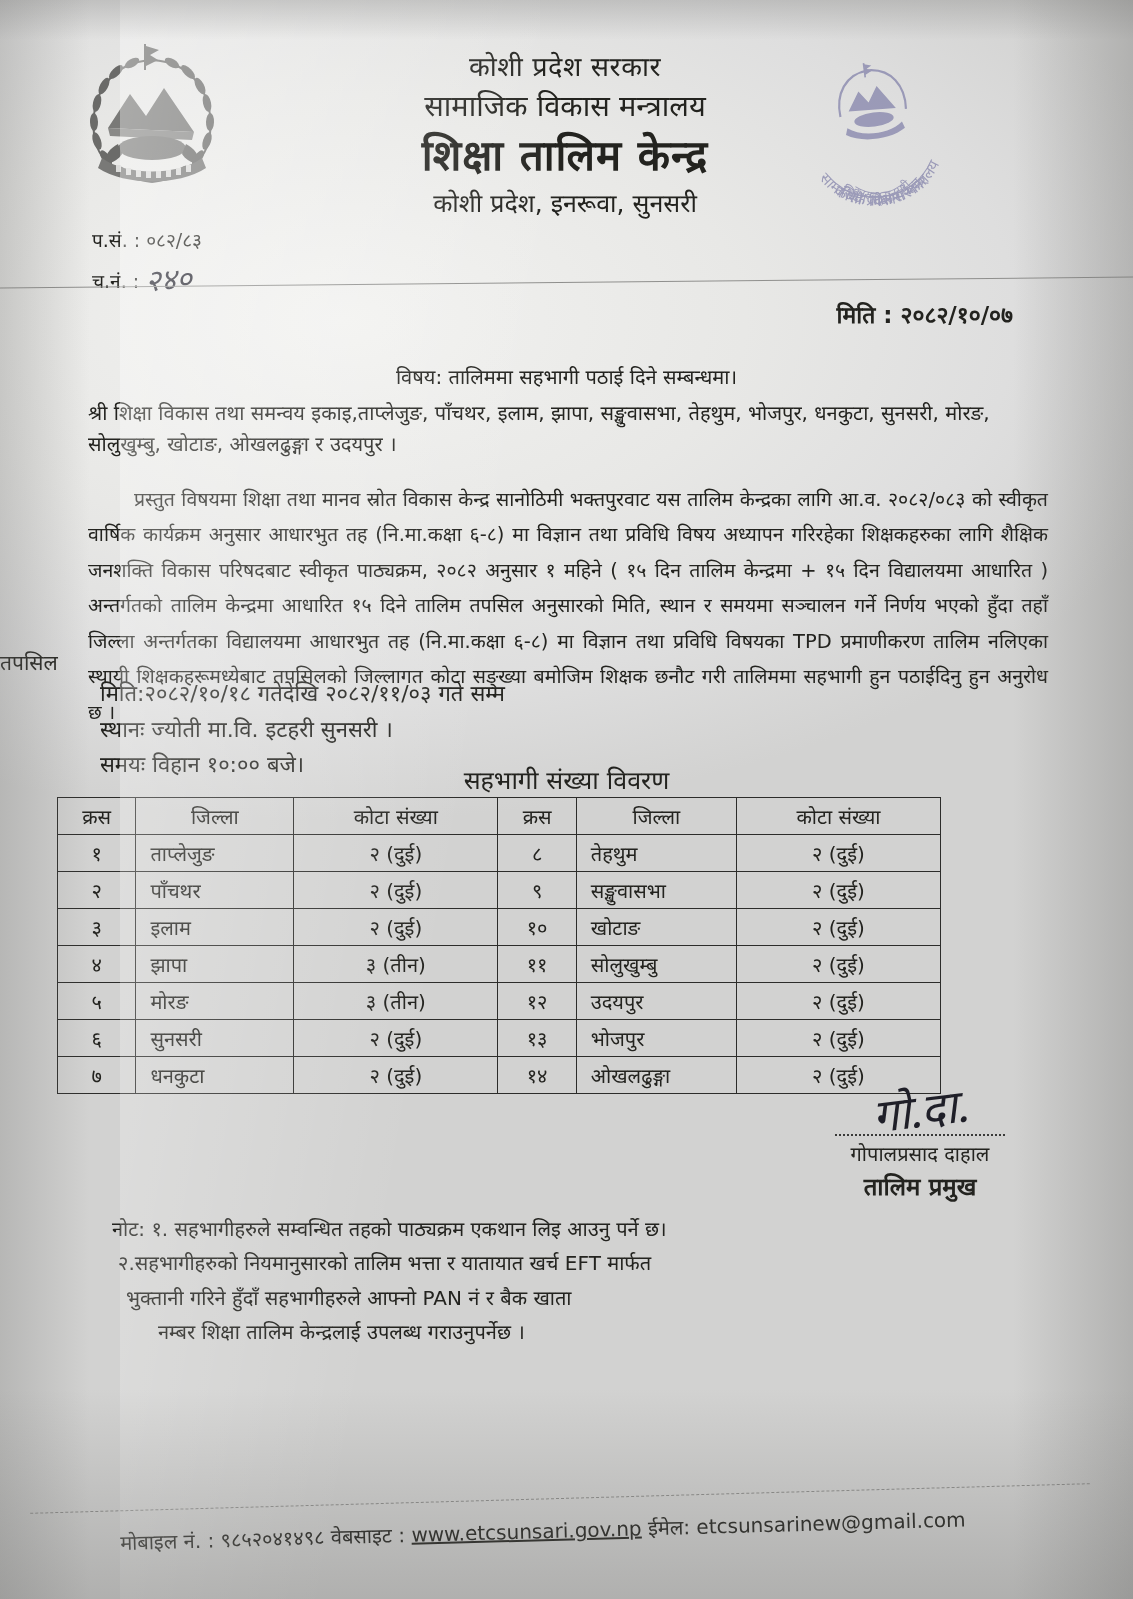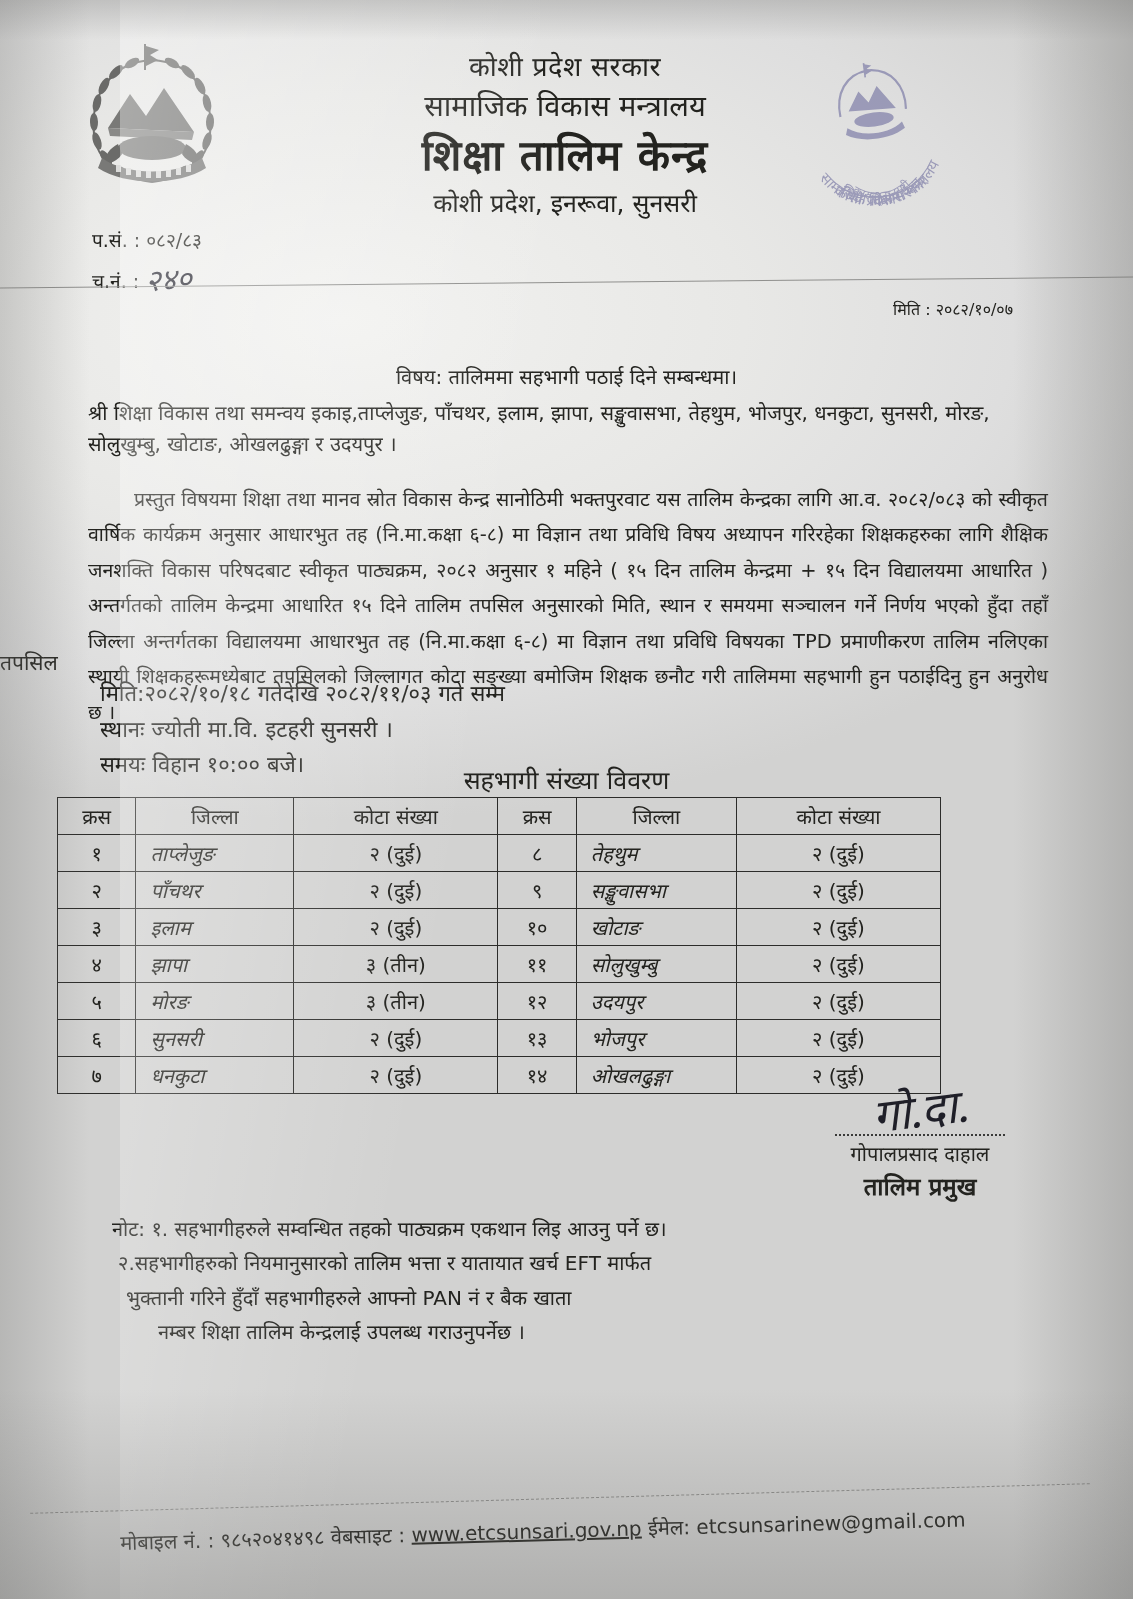--- a/index.html
+++ b/index.html
@@ -39,39 +39,39 @@
   .org .l2{font-size:29px;margin-top:3px;}
   .org .l3{font-size:42px;font-weight:700;margin-top:4px;letter-spacing:1px;}
   .org .l4{font-size:25px;margin-top:6px;}
 
   .refs{position:absolute;left:92px;top:226px;font-size:19px;line-height:1.55;}
   .refs .row{display:flex;gap:6px;align-items:baseline;}
   .chalani{font-family:"DejaVu Serif",serif;font-size:30px;font-style:italic;
            transform:rotate(-4deg) translateY(2px);display:inline-block;color:#2b2b35;}
   .rule{position:absolute;left:0;top:282px;width:1133px;height:0;
         border-top:1.3px solid #8f8f8d;transform:rotate(-0.55deg);}
-  .date{position:absolute;right:120px;top:298px;font-size:16px;}
+  .date{position:absolute;right:120px;top:298px;font-size:23px;font-weight:bold;}
 
   
   .subject{position:absolute;left:0;top:363px;width:1133px;text-align:center;font-size:20px;}
   .to{position:absolute;left:88px;top:398px;width:960px;font-size:20px;line-height:1.55;}
   .para{position:absolute;left:88px;top:482px;width:960px;font-size:19.5px;
         line-height:1.82;text-align:justify;text-indent:46px;}
 
   .tapasil-h{position:absolute;left:0;top:648px;width:1133px;text-align:left;font-size:21px;}
   .tapasil{position:absolute;left:100px;top:676px;font-size:22px;line-height:1.62;}
 
   .tbl-title{position:absolute;left:0;top:762px;width:1133px;text-align:center;
              font-size:25px;}
   table{position:absolute;left:57px;top:797px;width:884px;border-collapse:collapse;
         font-size:20px;}
   th,td{border:1.4px solid #2c2c2a;padding:4px 6px;height:28px;}
   th{font-weight:400;text-align:center;}
   td.idx{text-align:center;width:72px;}
-  td.dist{text-align:left;padding-left:14px;width:150px;font-style:italic;}
+  td.dist{text-align:left;padding-left:14px;width:150px;}
   td.qty{text-align:center;width:218px;margin-left:22px;}
   th.c-idx{width:72px;}th.c-dist{width:150px;}th.c-qty{width:218px;text-align:center;}
 
   
   .sig-wrap{position:absolute;left:790px;top:1078px;width:260px;text-align:center;}
   .sig-glyph{font-family:"DejaVu Serif",serif;font-size:46px;font-style:italic;
              color:#1f1f28;transform:rotate(-7deg);display:inline-block;letter-spacing:-2px;}
   .sig-line{border-top:2.5px dotted #3a3a38;width:170px;margin:-6px auto 4px;}
   .sig-name{font-size:20px;line-height:1.45;}
   .sig-role{font-size:24px;font-weight:bold;}

